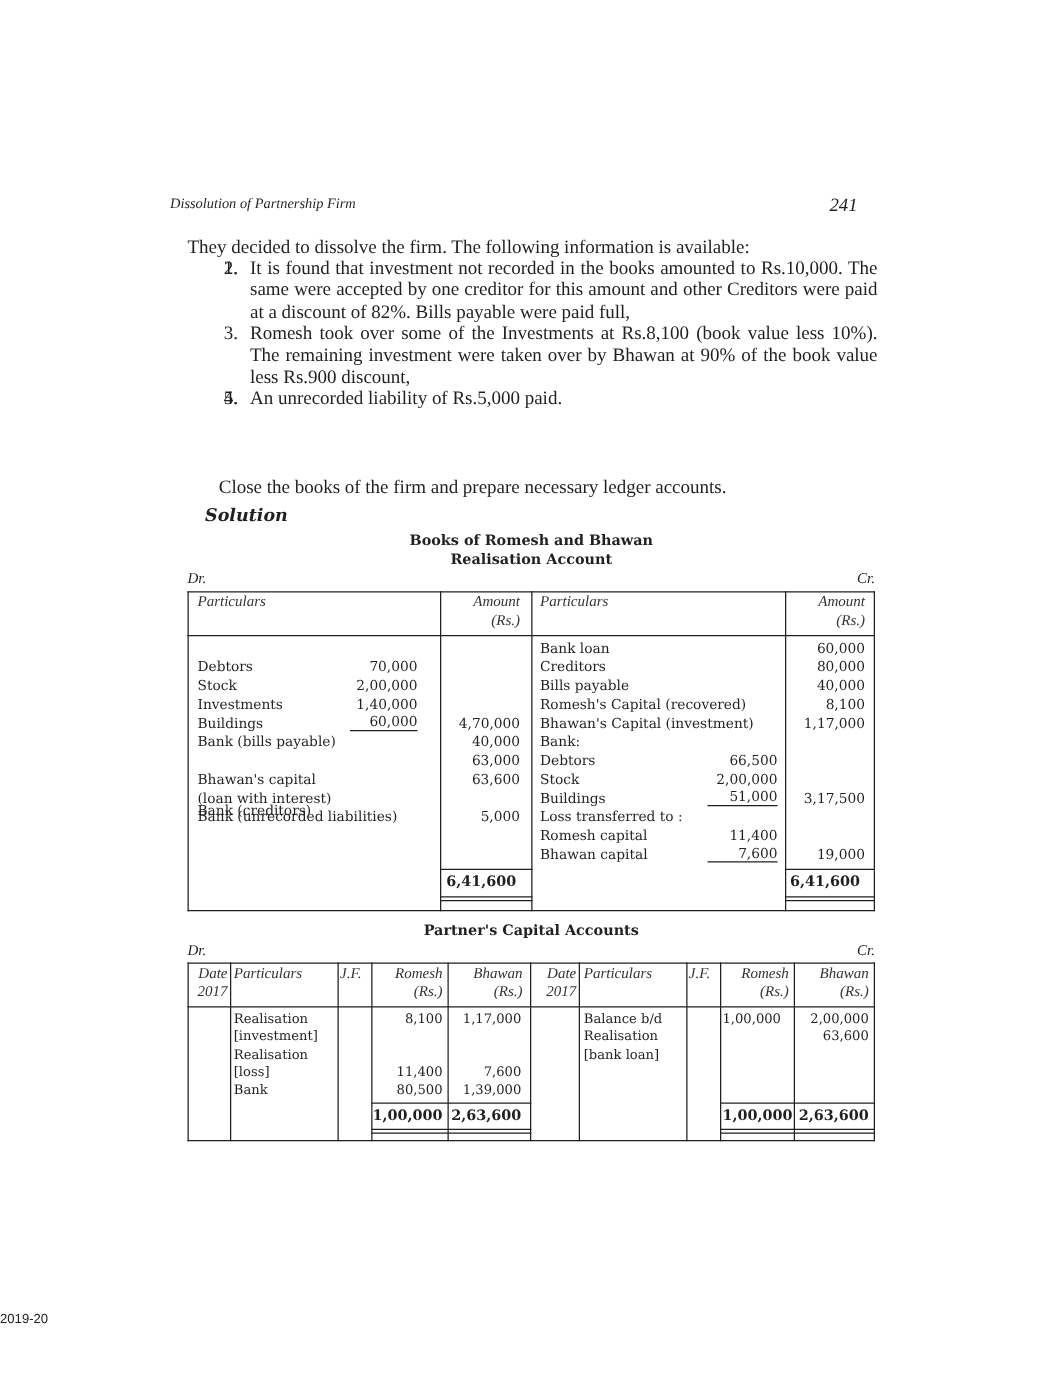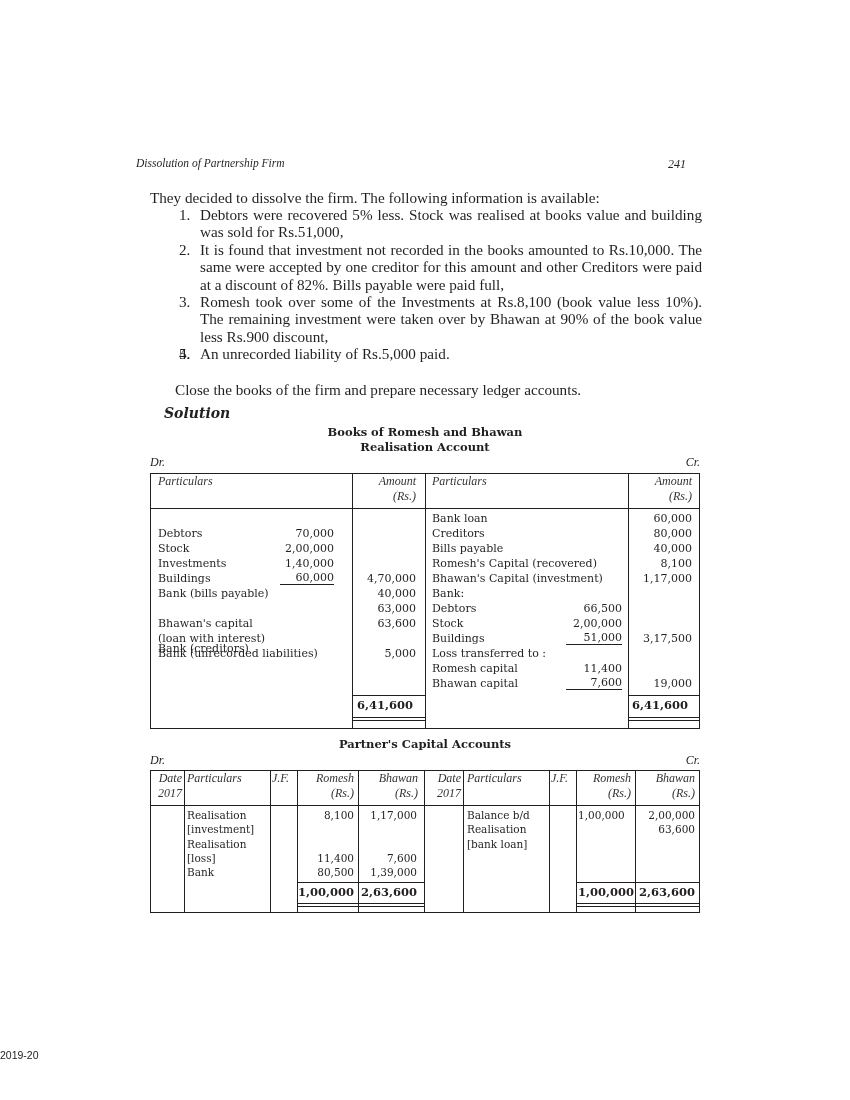--- a/index.html
+++ b/index.html
@@ -2,21 +2,21 @@
 <html><head>
 <meta charset="utf-8">
 <style>
   html, body { margin: 0; padding: 0; background: #ffffff; }
   body { width: 850px; height: 1100px; position: relative; overflow: hidden;
          font-family: "DejaVu Serif", "Liberation Serif", serif; color: #231f20; }
   .abs { position: absolute; }
   .running-head { left: 136px; top: 157px; width: 550px; height: 16px; font-size: 11.5px; font-style: italic;
                   font-family: "Liberation Serif", serif; }
   .running-head .title { position: absolute; left: 0; top: 0; }
-  .running-head .pno { position: absolute; right: 0; top: 0; font-size: 12px; }
+  .running-head .pno { position: absolute; right: 0; top: 0; font-size: 15px; }
   .para { font-family: "Liberation Serif", serif; font-size: 15.2px; line-height: 17.4px; }
   .intro { left: 150px; top: 189px; width: 555px; }
   .list { left: 150px; top: 206px; width: 552px; margin: 0; padding: 0; list-style: none; }
   .list li { position: relative; padding-left: 50px; text-align: justify; }
   .list li .num { position: absolute; left: 29px; top: 0; }
   .closing { left: 175px; top: 381px; width: 530px; }
   .solution { left: 164px; top: 405px; font-family: "DejaVu Serif", serif; font-weight: bold; font-style: italic; font-size: 14px; }
   .heading { left: 150px; width: 550px; text-align: center; font-family: "DejaVu Serif", serif; font-weight: bold; font-size: 11.5px; }
   .drcr { left: 150px; width: 550px; height: 14px; font-family: "Liberation Serif", serif; font-style: italic; font-size: 12px; }
   .drcr .dr { position: absolute; left: 0; }
@@ -35,21 +35,21 @@
 </head>
 <body>
 
 <div class="abs running-head">
   <span class="title">Dissolution of Partnership Firm</span>
   <span class="pno">241</span>
 </div>
 
 <div class="abs para intro">They decided to dissolve the firm. The following information is available:</div>
 <ol class="abs para list">
-  <li><span class="num">1.</span><span>Debtors were recovered  5% less. Stock was realised at books value and building was sold for Rs.51,000,</span></li>
+  <li><span class="num">1.</span></li>
   <li><span class="num">2.</span><span>It is found that investment not recorded in the books amounted to Rs.10,000. The same were accepted by one creditor for this amount and other Creditors were paid at a discount of 82%. Bills payable were paid full,</span></li>
   <li><span class="num">3.</span><span>Romesh took over some of the Investments at Rs.8,100 (book value less 10%). The remaining investment were taken over by Bhawan at 90% of the book value less Rs.900 discount,</span></li>
   <li><span class="num">4.</span></li>
   <li><span class="num">5.</span><span>An unrecorded liability of Rs.5,000 paid.</span></li>
 </ol>
 <div class="abs para closing">Close the books of the firm and prepare necessary ledger accounts.</div>
 
 <div class="abs solution">Solution</div>
 
 <div class="abs heading" style="top:425px;">Books of Romesh and Bhawan</div>

